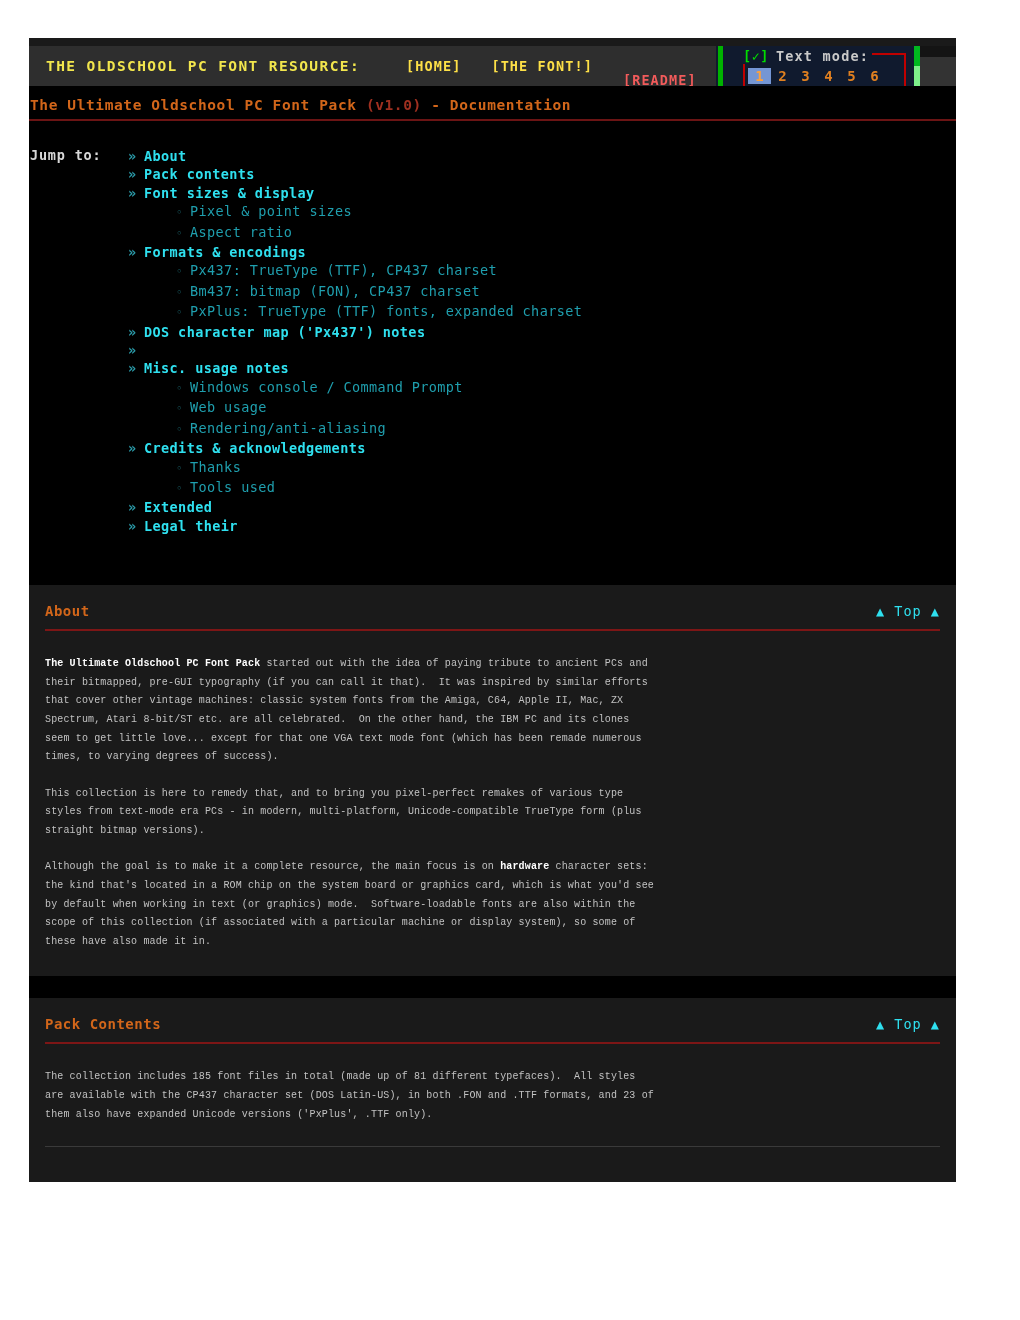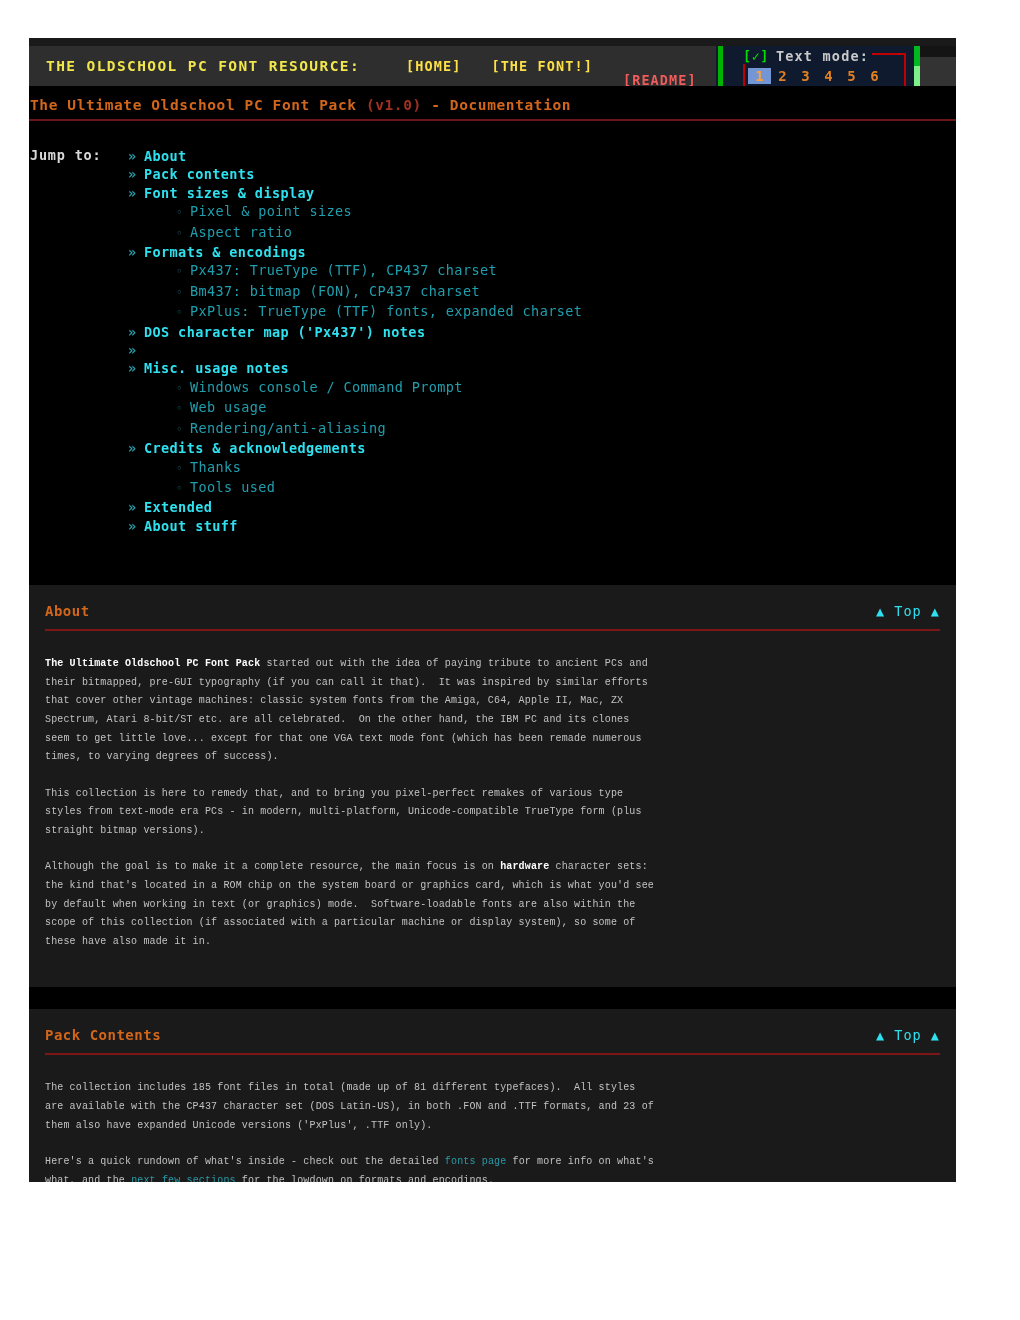--- a/index.html
+++ b/index.html
@@ -253,21 +253,21 @@
   .sec-body { padding: 24px 0 4px 0; }
   .para {
     color: #c2c2c2;
     font-size: 10px;
     line-height: 18.6px;
     letter-spacing: 0.15px;
     margin: 0 0 18px 0;
     white-space: pre-wrap;
     font-family: Liberation Mono, monospace;
   }
-  .para:last-child { margin-bottom: 12px; }
+  .para:last-child { margin-bottom: 1px; }
   .para b { color: #ffffff; font-weight: bold; }
   .para a, .ilink {
     color: #2a9aa8;
     text-decoration: none;
     cursor: pointer;
   }
   .bot-rule {
     height: 1px;
     background: #3a3a3a;
     margin-top: 22px;
@@ -393,21 +393,21 @@
           <div class="toc-row lvl2">
             <span class="bullet">◦</span>
             <span class="txt">Tools used</span>
           </div>
           <div class="toc-row lvl1">
             <span class="bullet">»</span>
             <span class="txt">Extended</span>
           </div>
           <div class="toc-row lvl1">
             <span class="bullet">»</span>
-            <span class="txt">About stuff</span>
+            <span class="txt">Legal their</span>
           </div>
         </div>
     </div>
   </div>
 
   <div class="gap-band"></div>
 
   <div class="section">
     <div class="sec-head">
       <span class="sec-title">About</span>
@@ -438,20 +438,18 @@
   <div class="section">
     <div class="sec-head">
       <span class="sec-title">Pack Contents</span>
       <a class="top-link">▲ Top ▲</a>
     </div>
     <div class="sec-rule"></div>
     <div class="sec-body">
       <p class="para">The collection includes 185 font files in total (made up of 81 different typefaces).  All styles
 are available with the CP437 character set (DOS Latin-US), in both .FON and .TTF formats, and 23 of
 them also have expanded Unicode versions ('PxPlus', .TTF only).</p>
-      <p class="para"><span>Here's a quick rundown of what's inside - check out the detailed </span><a class="ilink">fonts page</a><span> for more info on what's
-what, and the </span><a class="ilink">next few sections</a><span> for the lowdown on formats and encodings.</span></p>
       <div class="bot-rule"></div>
     </div>
     <div class="sec-tail"></div>
   </div>
 
 </div>
 
 </body></html>

